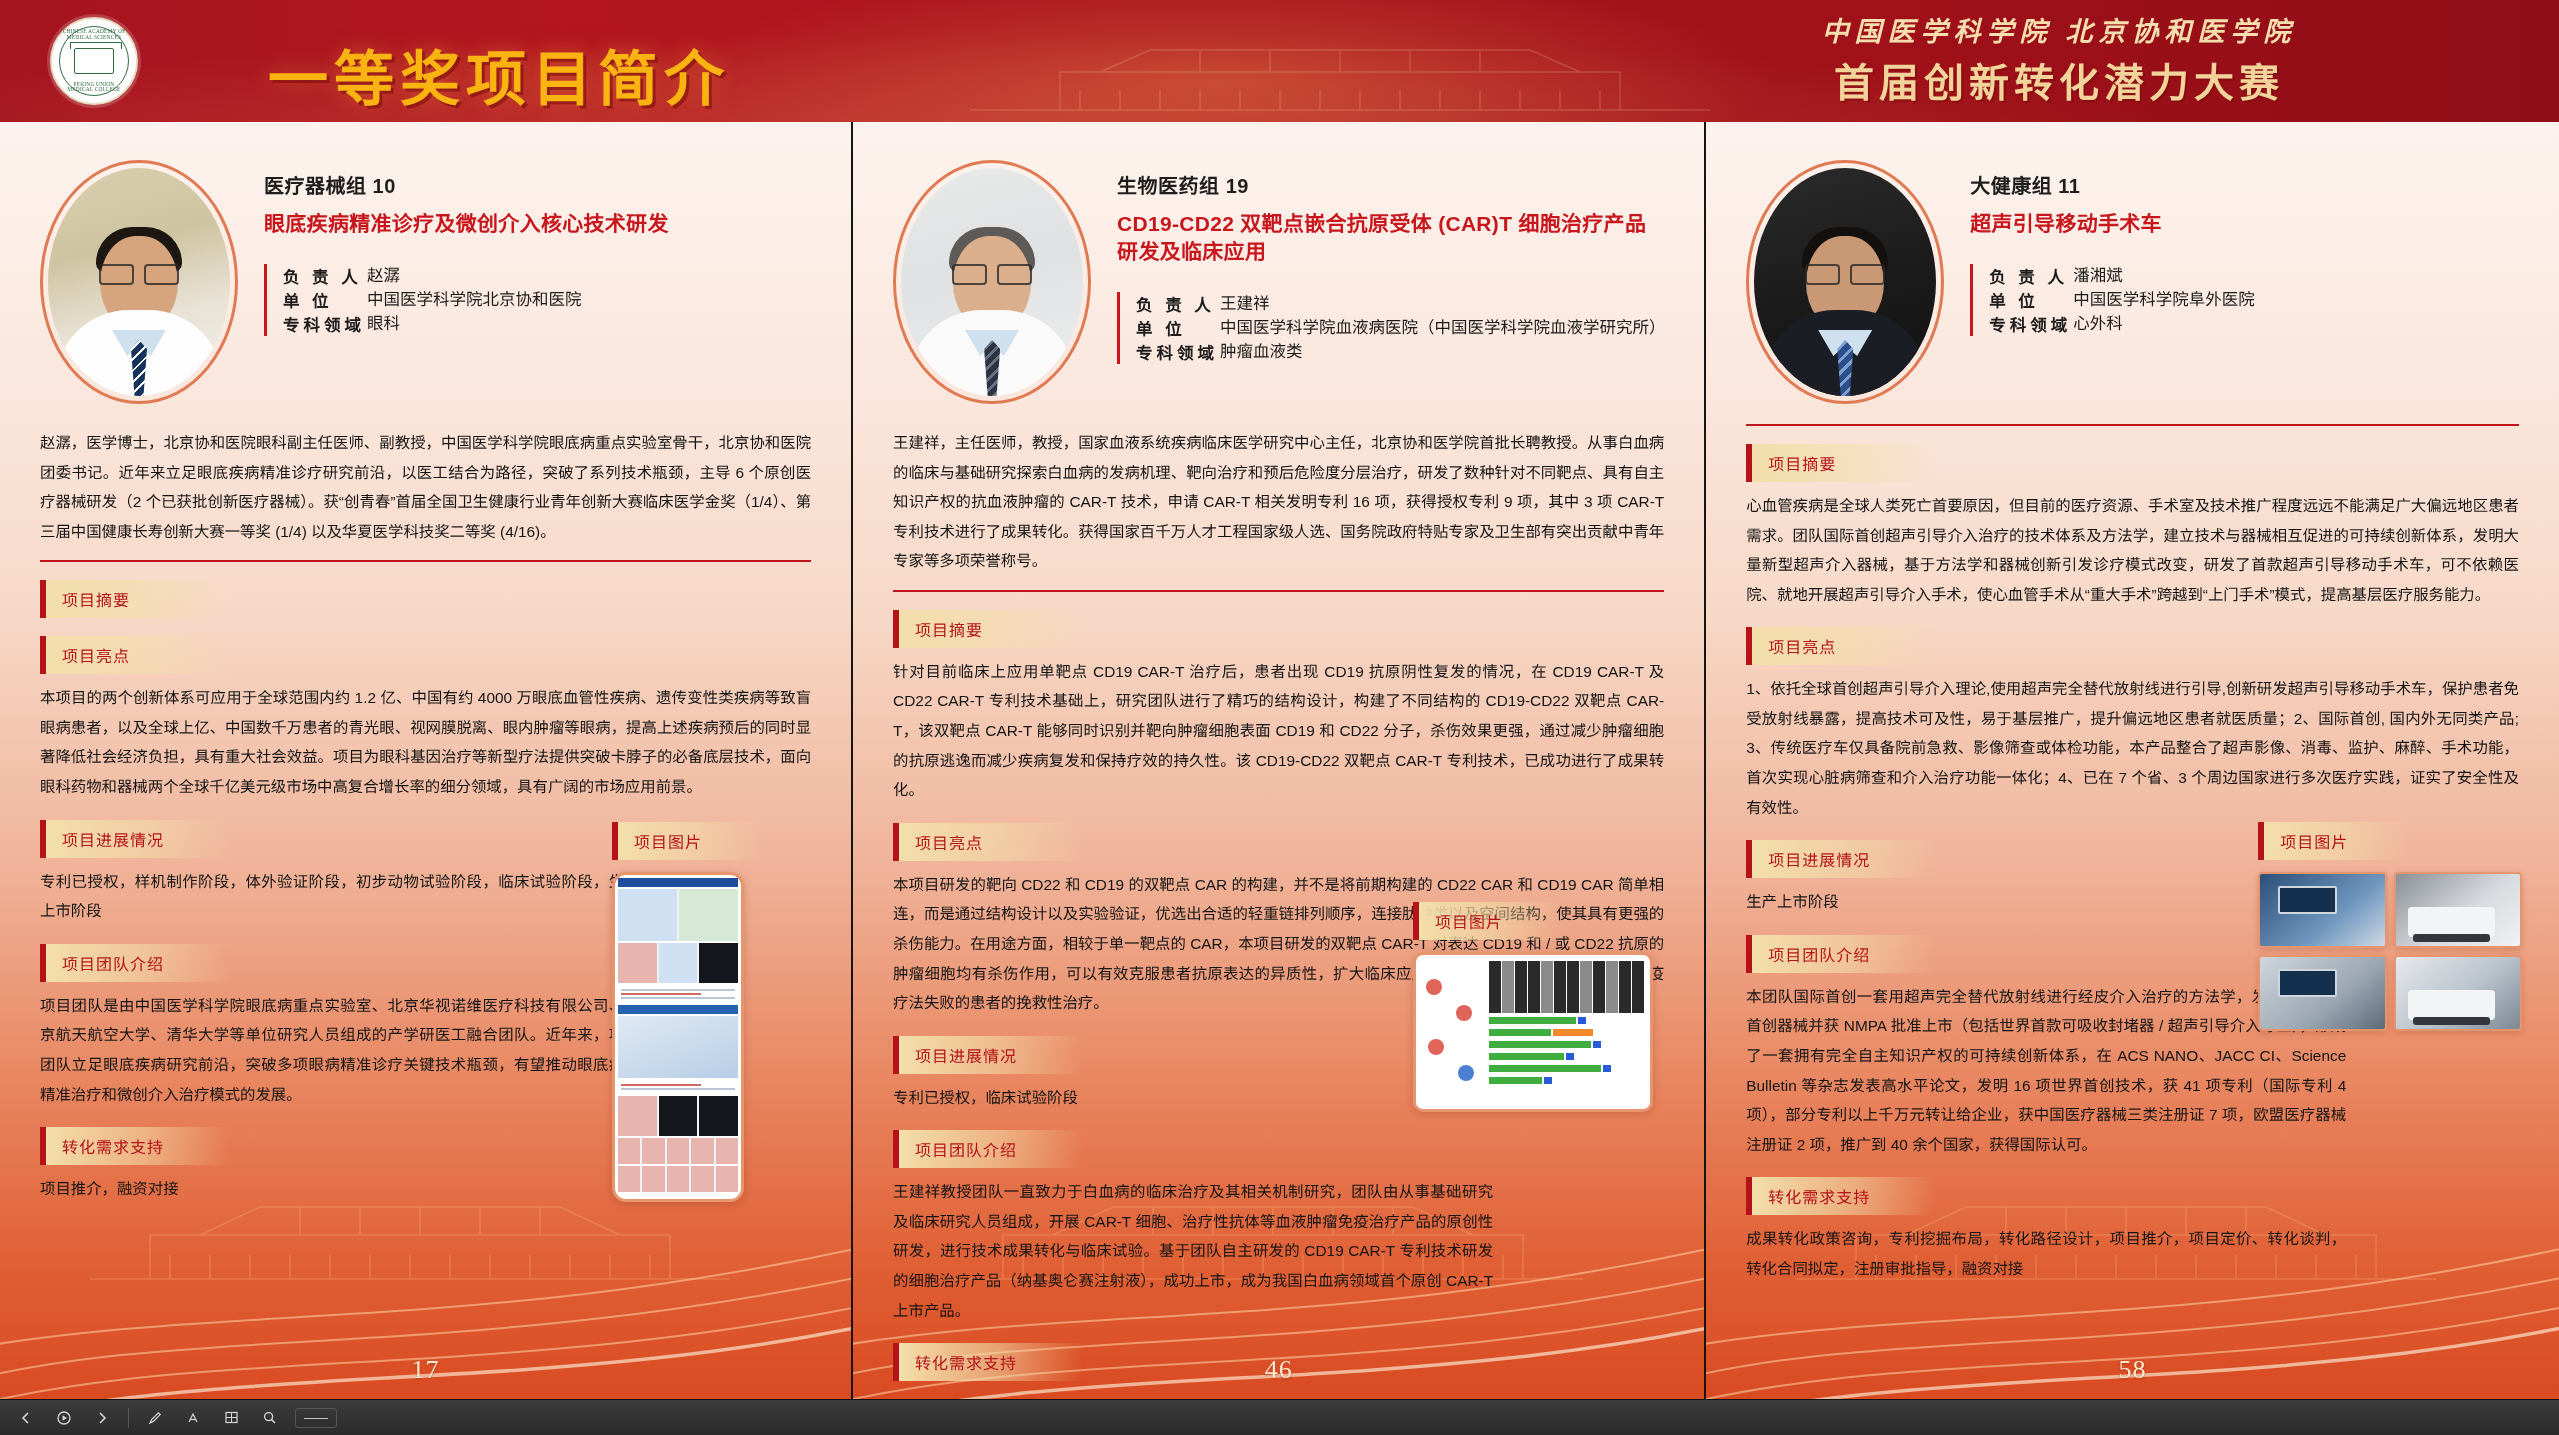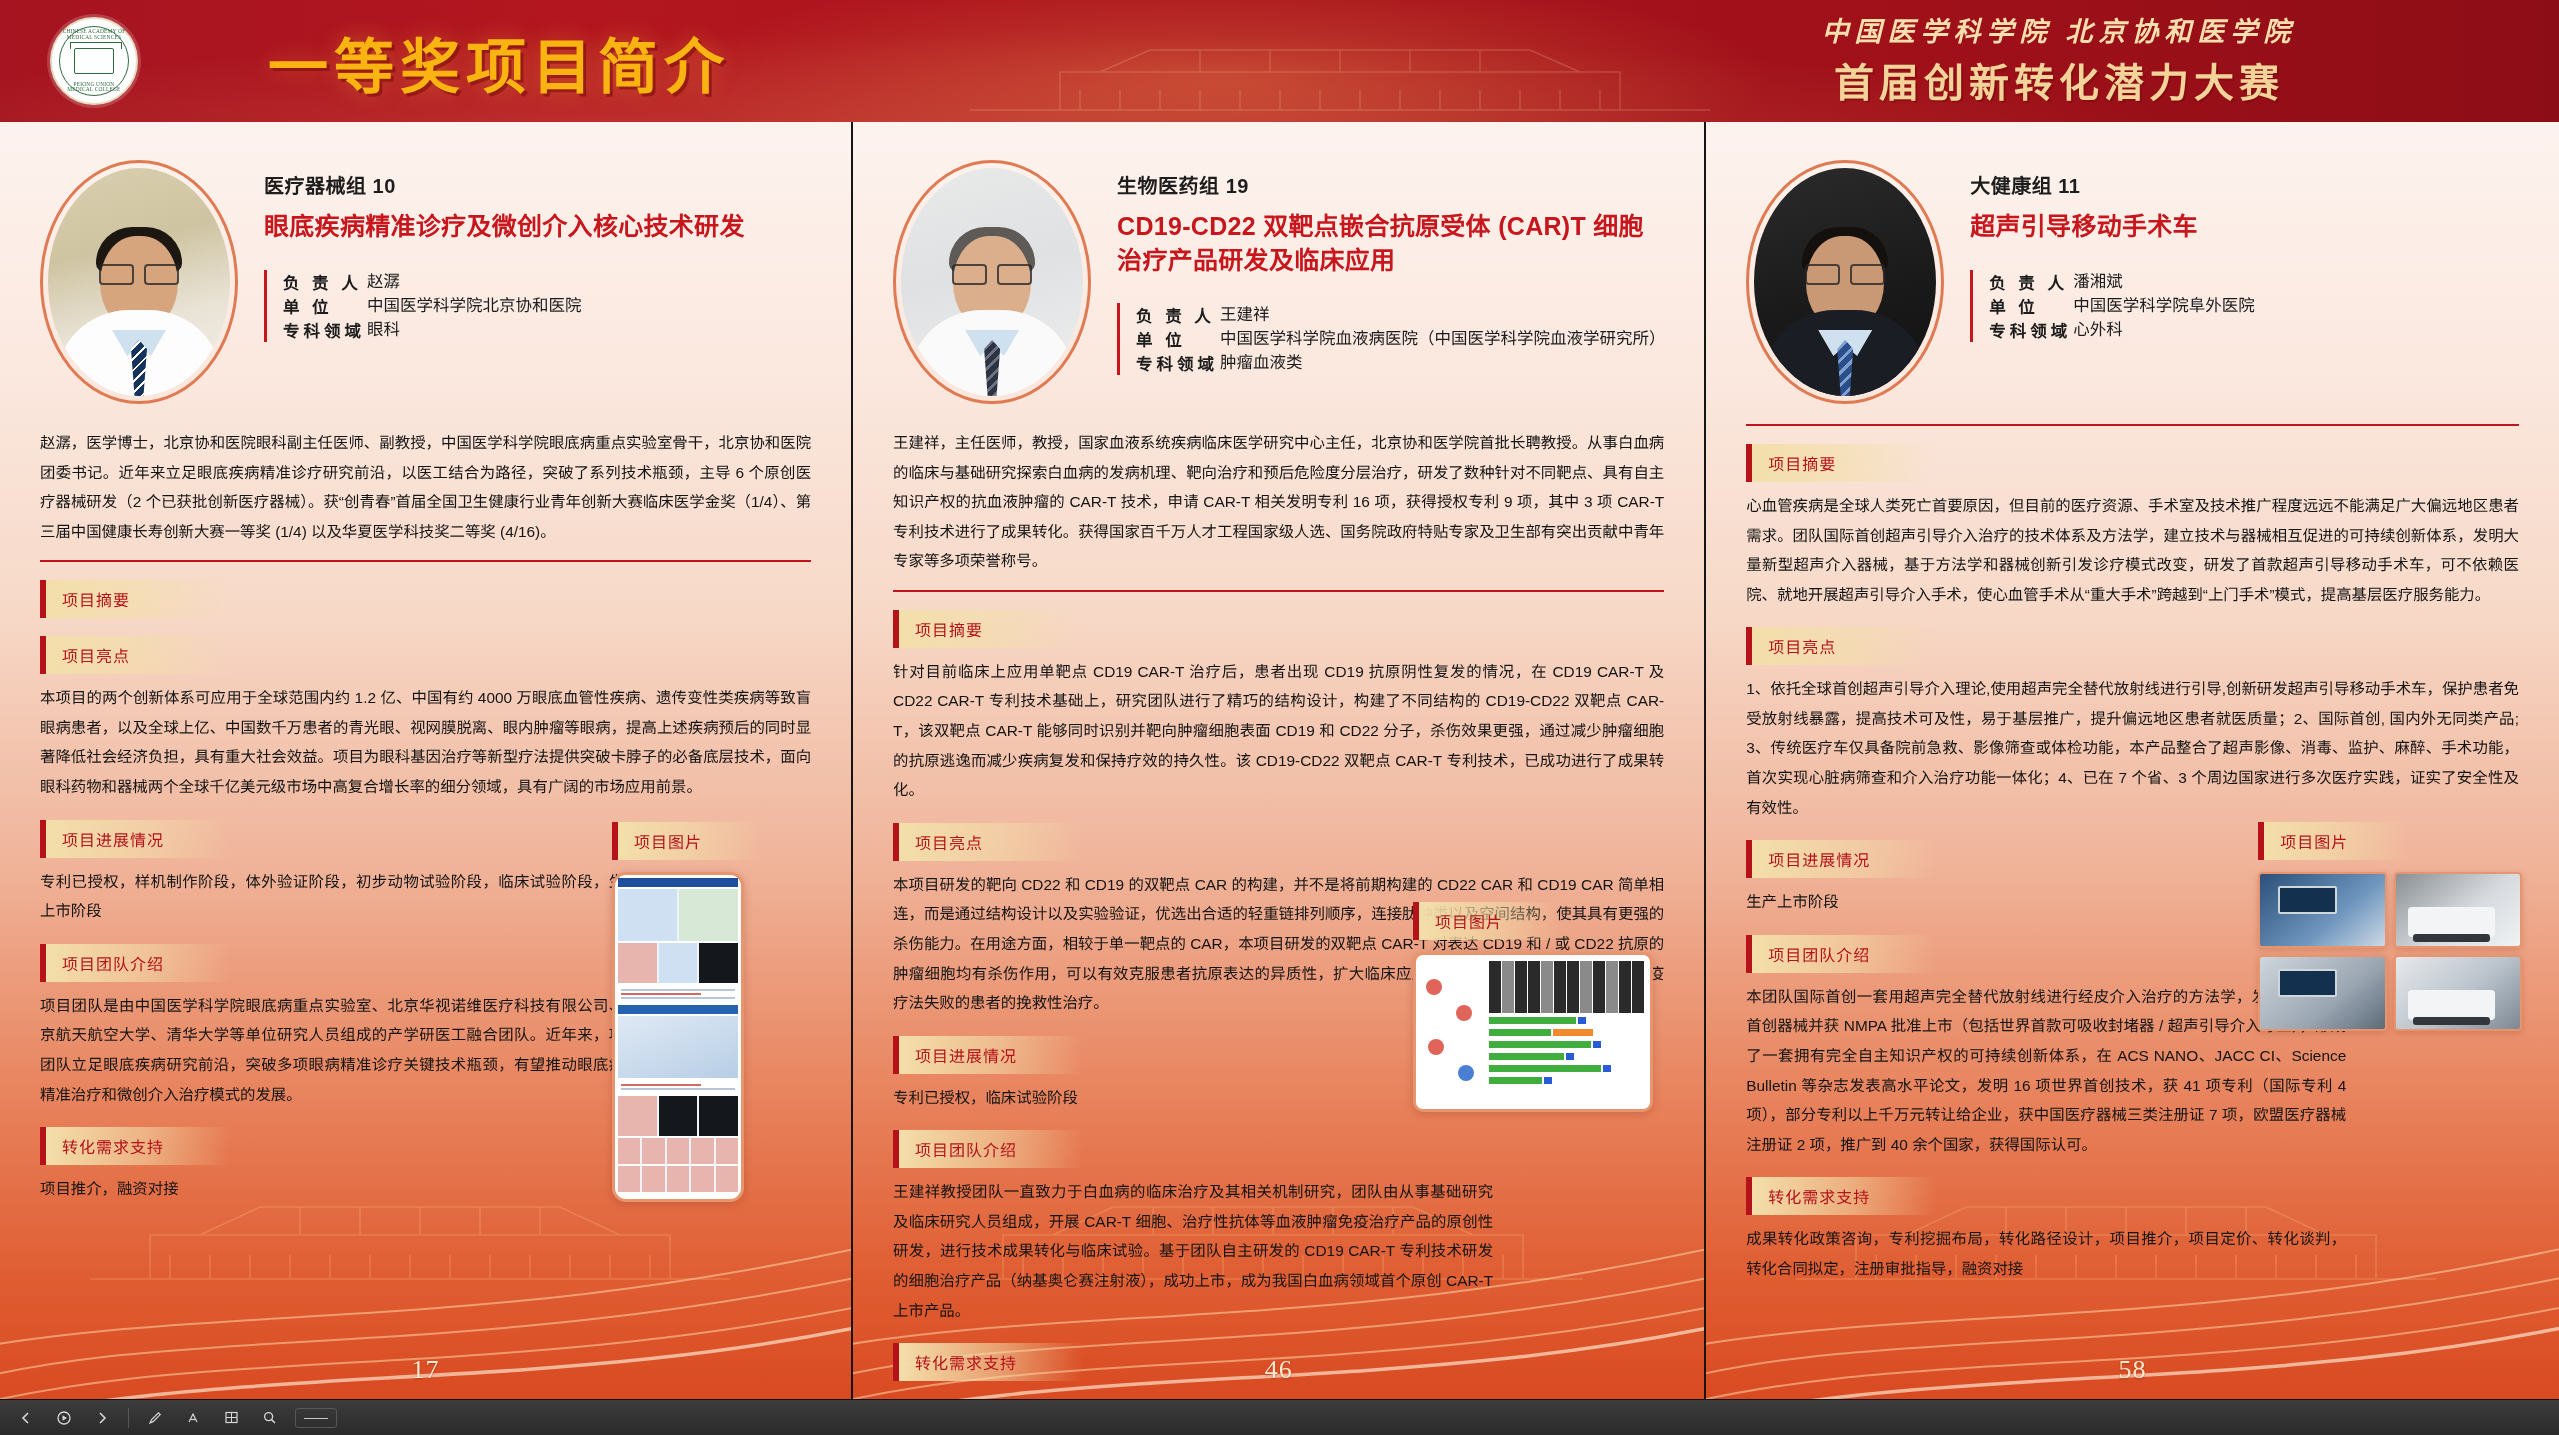--- a/index.html
+++ b/index.html
@@ -49,21 +49,21 @@
   .logo-inner .pk:before{
     content:""; position:absolute; left:-5px; top:-7px; width:50px; height:6px;
     border-top:1.5px solid #2f6b3f; border-left:1.5px solid #2f6b3f; border-right:1.5px solid #2f6b3f;
   }
   .logo-txt-top,.logo-txt-bot{
     position:absolute; left:0; right:0; font-size:5.4px; letter-spacing:.2px; color:#2f6b3f;
   }
   .logo-txt-top{ top:2px; } .logo-txt-bot{ bottom:2px; }
 
   .main-title{
-    position:absolute; left:268px; top:18px;
+    position:absolute; left:268px; top:30px;
     font-family:"DejaVu Sans","Liberation Sans",sans-serif;
     font-size:60px; font-weight:bold; letter-spacing:6px;
     color:#f9b411;
     text-shadow: 3px 3px 0 rgba(120,10,10,.55), 0 0 22px rgba(255,190,70,.35);
   }
 
   .brand{
     position:absolute; right:120px; top:10px; text-align:center; width:760px;
   }
   .brand-cal{
@@ -164,21 +164,21 @@
     position:absolute; left:50%; bottom:40px; transform:translateX(-50%);
     width:54px; height:26px; background:#cfe0ef;
     clip-path:polygon(0 0,100% 0,72% 100%,50% 60%,28% 100%);
   }
 
   .pinfo{ flex:1 1 auto; padding-top:10px; }
   .grp{
     font-size:20px; font-weight:bold; color:#1d1d1d; letter-spacing:.5px; margin-bottom:11px;
   }
   .ptitle{
-    font-size:25px; font-weight:bold; color:#c8161d; line-height:1.34; letter-spacing:.3px;
+    font-size:21px; font-weight:bold; color:#c8161d; line-height:1.34; letter-spacing:.3px;
   }
   .meta{
     margin-top:26px; padding-left:16px; border-left:3px solid #c8161d;
     display:flex; flex-direction:column; 
   }
   .meta-row{ display:flex; align-items:flex-start; font-size:16.5px; color:#1c1c1c; }
   .meta-k{ flex:0 0 84px; font-weight:bold; letter-spacing:4px; }
   .meta-v{ flex:1 1 auto; line-height:1.38; }
 
   

